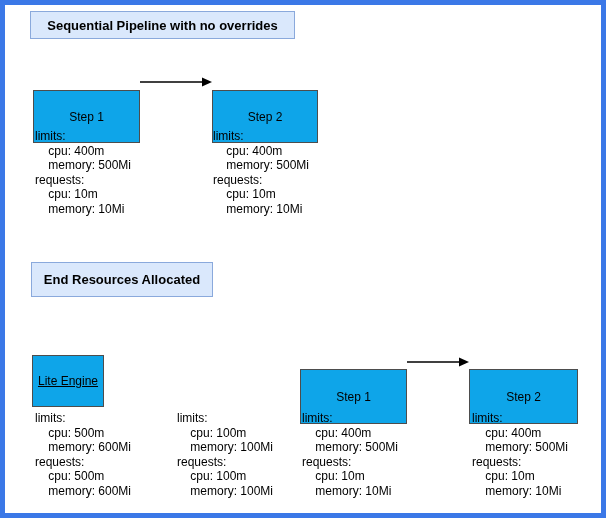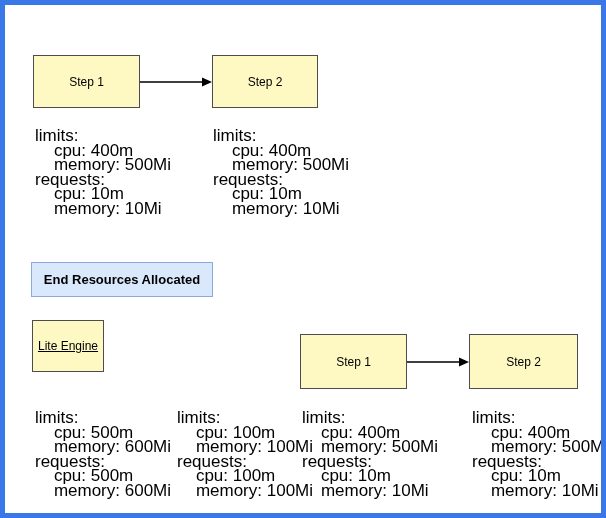--- a/index.html
+++ b/index.html
@@ -30,50 +30,52 @@
     font-size: 13px;
     font-weight: bold;
     display: flex;
     align-items: center;
     justify-content: center;
     box-sizing: border-box;
     white-space: nowrap;
   }
   .node {
     position: absolute;
-    background: #fef9c3;
+    background: #0ea5e9;
     border: 1px solid var(--node-border, #4d4d4d);
     color: var(--text-color, #000000);
     font-size: 12px;
     line-height: 18px;
     display: flex;
     align-items: center;
     justify-content: center;
     text-align: center;
     box-sizing: border-box;
     padding: 2px;
+    margin-top: 35px;
   }
   .arrow {
     position: absolute;
     overflow: visible;
   }
   .res {
     position: absolute;
     color: var(--text-color, #000000);
-    font-size: 17px;
+    font-size: 12px;
     line-height: 14.5px;
     white-space: pre;
   }
 </style>
 </head>
 <body>
 
 <div class="stage">
   <div class="frame"></div>
 
+  <div class="title-box" style="left:30px; top:11px; width:265px; height:28px;">Sequential Pipeline with no overrides</div>
 
   <div class="node" style="left:33px; top:55px; width:107px; height:53px;">Step 1</div>
 
   <div class="node" style="left:212px; top:55px; width:106px; height:53px;">Step 2</div>
 
   <svg class="arrow" style="left:140px; top:74px;" width="72" height="16">
     <line x1="0" y1="8" x2="62" y2="8" stroke="#000000" stroke-width="1.3"></line>
     <polygon points="62,3.5 72,8 62,12.5" fill="#000000"></polygon>
   </svg>
 

